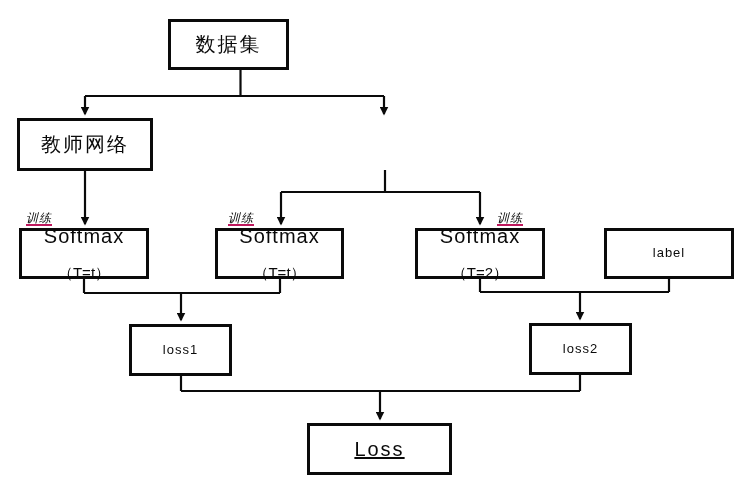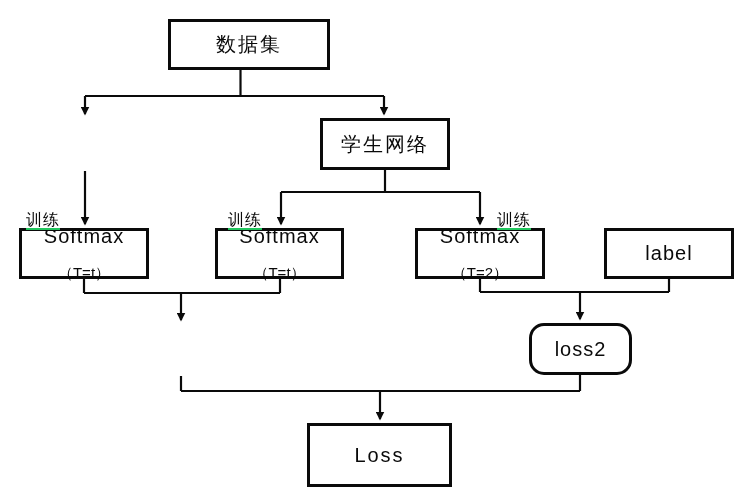--- a/index.html
+++ b/index.html
@@ -41,34 +41,35 @@
   }
   .softmax-node .line1 {
     font-size: 20px;
     letter-spacing: 1px;
   }
   .softmax-node .line2 {
     font-size: 15px;
     margin-top: 16px;
   }
   .latin-node {
-    font-size: 20px;
+    font-size: 13px;
     letter-spacing: 1px;
   }
   .loss-final {
     font-size: 20px;
     letter-spacing: 2px;
   }
   .edge-label {
     position: absolute;
-    font-size: 16px;
+    font-size: 12px;
     letter-spacing: 1px;
-    border-bottom: 2px solid #22c55e;
+    border-bottom: 2px solid #be185d;
     padding-bottom: 0px;
     line-height: 1;
+    font-style: italic;
   }
 </style>
 </head>
 <body>
 
 <div id="canvas">
 
   <svg id="edges" viewBox="0 0 747 489" xmlns="http://www.w3.org/2000/svg">
     <defs>
       <marker id="arrow" markerWidth="9" markerHeight="9" refX="7.5" refY="4.5" orient="auto" markerUnits="userSpaceOnUse">
@@ -99,54 +100,57 @@
       <path d="M480,292 L669,292"></path>
       <path d="M580,292 L580,319" marker-end="url(#arrow)"></path>
 
       <path d="M181,376 L181,391"></path>
       <path d="M580,375 L580,391"></path>
       <path d="M181,391 L580,391"></path>
       <path d="M380,391 L380,419" marker-end="url(#arrow)"></path>
     </g>
   </svg>
 
-  <div class="node cjk-node" style="left:168px; top:19px; width:162px; height:51px;">
+  <div class="node cjk-node" style="left:168px; top:19px; width:121px; height:51px;">
     <span>数据集</span>
   </div>
 
+  <div class="node cjk-node" style="left:17px; top:118px; width:136px; height:53px;">
+    <span>教师网络</span>
+  </div>
 
-  <div class="node cjk-node" style="left:320px; top:118px; width:130px; height:52px;">
-    <span>学生网络</span>
-  </div>
 
   <div class="node softmax-node" style="left:19px; top:228px; width:130px; height:51px;">
     <span class="line1">Softmax</span>
     <span class="line2">（T=t）</span>
   </div>
 
   <div class="node softmax-node" style="left:215px; top:228px; width:129px; height:51px;">
     <span class="line1">Softmax</span>
     <span class="line2">（T=t）</span>
   </div>
 
   <div class="node softmax-node" style="left:415px; top:228px; width:130px; height:51px;">
     <span class="line1">Softmax</span>
     <span class="line2">（T=2）</span>
   </div>
 
   <div class="node latin-node" style="left:604px; top:228px; width:130px; height:51px;">
     <span>label</span>
   </div>
 
+  <div class="node latin-node" style="left:129px; top:324px; width:103px; height:52px;">
+    <span>loss1</span>
+  </div>
 
-  <div class="node latin-node" style="left:529px; top:323px; width:103px; height:52px;border-radius:15px;">
+  <div class="node latin-node" style="left:529px; top:323px; width:103px; height:52px;">
     <span>loss2</span>
   </div>
 
-  <div class="node loss-final" style="left:307px; top:423px; width:145px; height:64px;">
+  <div class="node loss-final" style="left:307px; top:423px; width:145px; height:52px;text-decoration:underline;">
     <span>Loss</span>
   </div>
 
   <div class="edge-label" style="left:26px; top:212px;">训练</div>
   <div class="edge-label" style="left:228px; top:212px;">训练</div>
   <div class="edge-label" style="left:497px; top:212px;">训练</div>
 
 </div>
 
 </body></html>

